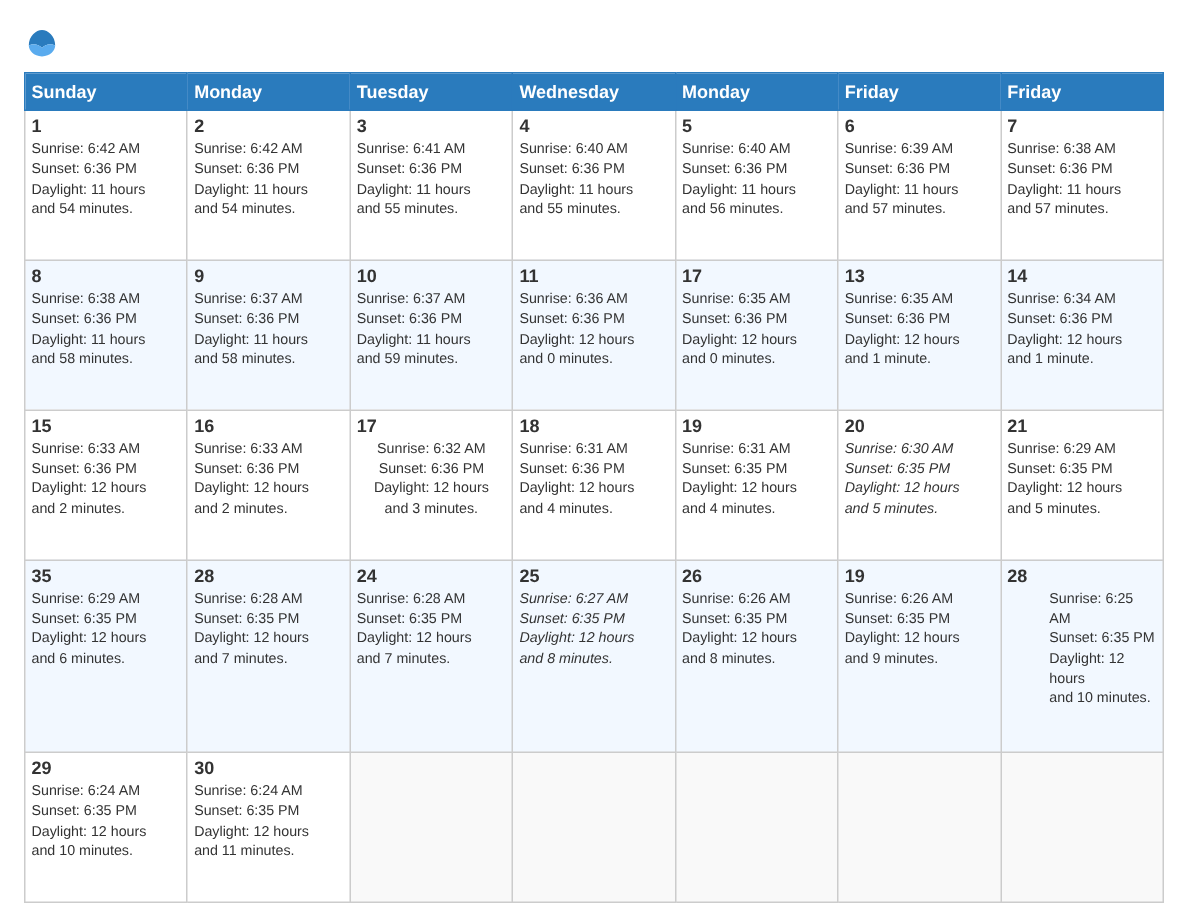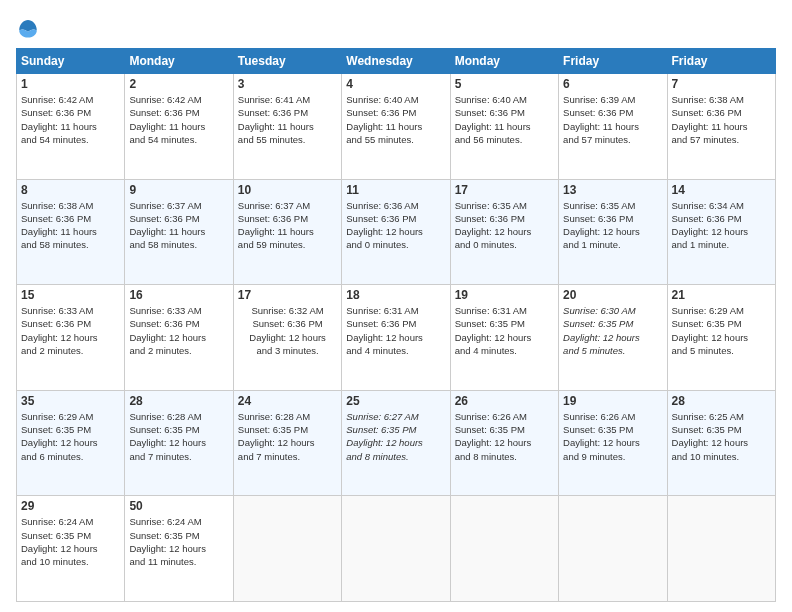--- a/index.html
+++ b/index.html
@@ -319,36 +319,36 @@
           </td>
           <td>
             <div class="day-number">19</div>
             <div class="day-info" style="white-space: pre-line;">Sunrise: 6:26 AM
 Sunset: 6:35 PM
 Daylight: 12 hours
 and 9 minutes.</div>
           </td>
           <td>
             <div class="day-number">28</div>
-            <div class="day-info" style="white-space: pre-line;">Sunrise: 6:25 AM
+            <div class="day-info" style="white-space: pre-line; margin-left: 28px;">Sunrise: 6:25 AM
 Sunset: 6:35 PM
 Daylight: 12 hours
 and 10 minutes.</div>
           </td>
         </tr>
         <tr>
           <td>
             <div class="day-number">29</div>
             <div class="day-info" style="white-space: pre-line;">Sunrise: 6:24 AM
 Sunset: 6:35 PM
 Daylight: 12 hours
 and 10 minutes.</div>
           </td>
           <td>
-            <div class="day-number">50</div>
+            <div class="day-number">30</div>
             <div class="day-info" style="white-space: pre-line;">Sunrise: 6:24 AM
 Sunset: 6:35 PM
 Daylight: 12 hours
 and 11 minutes.</div>
           </td>
           <td class="empty"></td>
           <td class="empty"></td>
           <td class="empty"></td>
           <td class="empty"></td>
           <td class="empty"></td>

